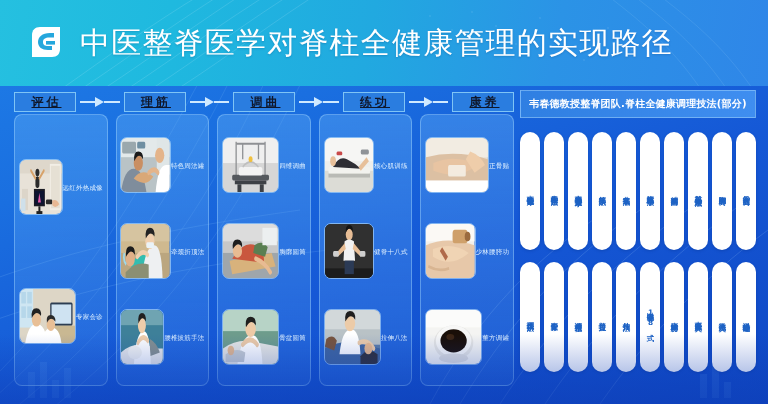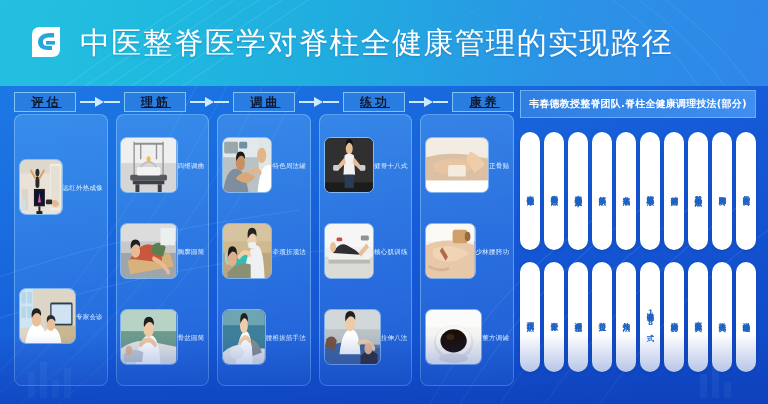--- a/index.html
+++ b/index.html
@@ -300,20 +300,80 @@
           </svg>
         </div>
         <div class="cap">专家会诊</div>
       </div>
     </div>
 
     <div class="col">
       <div class="cell">
         <div class="photo">
           <svg viewBox="0 0 84 56" preserveAspectRatio="none">
+            <rect width="84" height="56" fill="#cfd8da"></rect>
+            <rect x="0" y="0" width="84" height="20" fill="#e3e9ea"></rect>
+            <rect x="0" y="20" width="84" height="36" fill="#b9c3c6"></rect>
+            <rect x="2" y="4" width="24" height="12" rx="2" fill="#9aa8ad"></rect>
+            <rect x="62" y="0" width="22" height="38" fill="#dfe6e7"></rect>
+            <path d="M60 56 q4 -28 18 -28 l6 0 0 28 Z" fill="#ffffff"></path>
+            <circle cx="67" cy="18" r="8" fill="#e4b48a"></circle>
+            <path d="M0 56 q6 -24 22 -24 q16 0 22 24 Z" fill="#7f8d9c"></path>
+            <path d="M22 42 q14 -12 34 -2 q-12 12 -34 2 Z" fill="#d9a878"></path>
+            <circle cx="30" cy="26" r="8" fill="#c98f63"></circle>
+            <path d="M23 24 q8 -10 15 -2 q1 -8 -8 -8 q-9 0 -7 10 Z" fill="#1a1a1a"></path>
+            <path d="M48 36 q10 -6 16 0" stroke="#e4b48a" stroke-width="5" fill="none" stroke-linecap="round"></path>
+            <rect x="28" y="4" width="14" height="7" rx="2" fill="#6f8fa2"></rect>
+          </svg>
+        </div>
+        <div class="cap">特色周法罐</div>
+      </div>
+      <div class="cell">
+        <div class="photo">
+          <svg viewBox="0 0 84 56" preserveAspectRatio="none">
+            <rect width="84" height="56" fill="#cfb98f"></rect>
+            <rect x="0" y="0" width="84" height="18" fill="#d6c4a0"></rect>
+            <rect x="0" y="30" width="84" height="26" fill="#bba67f"></rect>
+            <ellipse cx="44" cy="44" rx="26" ry="12" fill="#34bdb0"></ellipse>
+            <path d="M36 56 q6 -34 22 -34 q12 0 14 34 Z" fill="#eef0f2"></path>
+            <path d="M8 50 q18 -12 40 -8 l0 14 -40 0 Z" fill="#8b8f73"></path>
+            <circle cx="16" cy="36" r="8" fill="#e0b088"></circle>
+            <path d="M9 34 q8 -10 15 -2 q1 -9 -8 -9 q-9 0 -7 11 Z" fill="#1c1c1c"></path>
+            <path d="M6 30 q-3 8 3 12" stroke="#9fd8e8" stroke-width="3" fill="none"></path>
+            <circle cx="50" cy="18" r="8" fill="#f0cfae"></circle>
+            <path d="M43 15 q8 -9 15 -2 q1 -9 -8 -9 q-9 0 -7 11 Z" fill="#232323"></path>
+            <rect x="44" y="19" width="13" height="6" rx="2" fill="#eaf3f8"></rect>
+            <path d="M28 34 q10 -8 18 -2" stroke="#f0cfae" stroke-width="5" fill="none" stroke-linecap="round"></path>
+          </svg>
+        </div>
+        <div class="cap">牵颈折顶法</div>
+      </div>
+      <div class="cell">
+        <div class="photo">
+          <svg viewBox="0 0 84 56" preserveAspectRatio="none">
+            <rect width="84" height="56" fill="#3f7f93"></rect>
+            <rect x="0" y="0" width="84" height="16" fill="#6fa4b2"></rect>
+            <rect x="0" y="16" width="84" height="40" fill="#3e8099"></rect>
+            <path d="M0 44 q30 -14 70 -4 l14 0 0 16 -84 0 Z" fill="#e9e9e9"></path>
+            <path d="M58 30 q14 4 20 14 l-20 4 Z" fill="#86908f"></path>
+            <path d="M26 56 q4 -34 20 -34 q12 0 14 34 Z" fill="#ffffff"></path>
+            <circle cx="42" cy="16" r="8" fill="#efcdaa"></circle>
+            <path d="M35 14 q8 -10 15 -2 q1 -9 -8 -9 q-9 0 -7 11 Z" fill="#202020"></path>
+            <path d="M34 34 q10 -10 20 -2" stroke="#efcdaa" stroke-width="5" fill="none" stroke-linecap="round"></path>
+            <ellipse cx="28" cy="44" rx="14" ry="7" fill="#f4f4f2"></ellipse>
+          </svg>
+        </div>
+        <div class="cap">腰椎拔筋手法</div>
+      </div>
+    </div>
+
+    <div class="col">
+      <div class="cell">
+        <div class="photo">
+          <svg viewBox="0 0 84 56" preserveAspectRatio="none">
             <rect width="84" height="56" fill="#e6e6e6"></rect>
             <rect x="0" y="0" width="84" height="26" fill="#efefef"></rect>
             <rect x="0" y="26" width="84" height="30" fill="#d6d6d6"></rect>
             <g stroke="#8f9194" stroke-width="2" fill="none">
               <path d="M20 4 L20 40"></path>
                 <path d="M64 4 L64 40"></path>
                 <path d="M20 6 L64 6"></path>
               <path d="M30 6 L30 22"></path>
                 <path d="M54 6 L54 22"></path>
             </g>
@@ -361,77 +421,34 @@
           </svg>
         </div>
         <div class="cap">骨盆圆筒</div>
       </div>
     </div>
 
     <div class="col">
       <div class="cell">
         <div class="photo">
           <svg viewBox="0 0 84 56" preserveAspectRatio="none">
-            <rect width="84" height="56" fill="#cfd8da"></rect>
-            <rect x="0" y="0" width="84" height="20" fill="#e3e9ea"></rect>
-            <rect x="0" y="20" width="84" height="36" fill="#b9c3c6"></rect>
-            <rect x="2" y="4" width="24" height="12" rx="2" fill="#9aa8ad"></rect>
-            <rect x="62" y="0" width="22" height="38" fill="#dfe6e7"></rect>
-            <path d="M60 56 q4 -28 18 -28 l6 0 0 28 Z" fill="#ffffff"></path>
-            <circle cx="67" cy="18" r="8" fill="#e4b48a"></circle>
-            <path d="M0 56 q6 -24 22 -24 q16 0 22 24 Z" fill="#7f8d9c"></path>
-            <path d="M22 42 q14 -12 34 -2 q-12 12 -34 2 Z" fill="#d9a878"></path>
-            <circle cx="30" cy="26" r="8" fill="#c98f63"></circle>
-            <path d="M23 24 q8 -10 15 -2 q1 -8 -8 -8 q-9 0 -7 10 Z" fill="#1a1a1a"></path>
-            <path d="M48 36 q10 -6 16 0" stroke="#e4b48a" stroke-width="5" fill="none" stroke-linecap="round"></path>
-            <rect x="28" y="4" width="14" height="7" rx="2" fill="#6f8fa2"></rect>
-          </svg>
-        </div>
-        <div class="cap">特色周法罐</div>
-      </div>
-      <div class="cell">
-        <div class="photo">
-          <svg viewBox="0 0 84 56" preserveAspectRatio="none">
-            <rect width="84" height="56" fill="#cfb98f"></rect>
-            <rect x="0" y="0" width="84" height="18" fill="#d6c4a0"></rect>
-            <rect x="0" y="30" width="84" height="26" fill="#bba67f"></rect>
-            <ellipse cx="44" cy="44" rx="26" ry="12" fill="#34bdb0"></ellipse>
-            <path d="M36 56 q6 -34 22 -34 q12 0 14 34 Z" fill="#eef0f2"></path>
-            <path d="M8 50 q18 -12 40 -8 l0 14 -40 0 Z" fill="#8b8f73"></path>
-            <circle cx="16" cy="36" r="8" fill="#e0b088"></circle>
-            <path d="M9 34 q8 -10 15 -2 q1 -9 -8 -9 q-9 0 -7 11 Z" fill="#1c1c1c"></path>
-            <path d="M6 30 q-3 8 3 12" stroke="#9fd8e8" stroke-width="3" fill="none"></path>
-            <circle cx="50" cy="18" r="8" fill="#f0cfae"></circle>
-            <path d="M43 15 q8 -9 15 -2 q1 -9 -8 -9 q-9 0 -7 11 Z" fill="#232323"></path>
-            <rect x="44" y="19" width="13" height="6" rx="2" fill="#eaf3f8"></rect>
-            <path d="M28 34 q10 -8 18 -2" stroke="#f0cfae" stroke-width="5" fill="none" stroke-linecap="round"></path>
-          </svg>
-        </div>
-        <div class="cap">牵颈折顶法</div>
-      </div>
-      <div class="cell">
-        <div class="photo">
-          <svg viewBox="0 0 84 56" preserveAspectRatio="none">
-            <rect width="84" height="56" fill="#3f7f93"></rect>
-            <rect x="0" y="0" width="84" height="16" fill="#6fa4b2"></rect>
-            <rect x="0" y="16" width="84" height="40" fill="#3e8099"></rect>
-            <path d="M0 44 q30 -14 70 -4 l14 0 0 16 -84 0 Z" fill="#e9e9e9"></path>
-            <path d="M58 30 q14 4 20 14 l-20 4 Z" fill="#86908f"></path>
-            <path d="M26 56 q4 -34 20 -34 q12 0 14 34 Z" fill="#ffffff"></path>
-            <circle cx="42" cy="16" r="8" fill="#efcdaa"></circle>
-            <path d="M35 14 q8 -10 15 -2 q1 -9 -8 -9 q-9 0 -7 11 Z" fill="#202020"></path>
-            <path d="M34 34 q10 -10 20 -2" stroke="#efcdaa" stroke-width="5" fill="none" stroke-linecap="round"></path>
-            <ellipse cx="28" cy="44" rx="14" ry="7" fill="#f4f4f2"></ellipse>
-          </svg>
-        </div>
-        <div class="cap">腰椎拔筋手法</div>
-      </div>
-    </div>
-
-    <div class="col">
+            <rect width="84" height="56" fill="#efefec"></rect>
+            <rect x="0" y="0" width="84" height="24" fill="#f6f6f4"></rect>
+            <rect x="0" y="34" width="84" height="22" fill="#dcdcd6"></rect>
+            <rect x="6" y="30" width="72" height="7" rx="2" fill="#f2f2ee"></rect>
+            <rect x="6" y="37" width="72" height="4" fill="#b9bab5"></rect>
+            <path d="M14 30 q10 -12 24 -8 q14 4 24 10 Z" fill="#2e2e34"></path>
+            <circle cx="14" cy="24" r="5" fill="#e7c09a"></circle>
+            <path d="M58 30 L72 20 L76 24 L62 34 Z" fill="#e7c09a"></path>
+            <rect x="20" y="14" width="10" height="4" rx="2" fill="#c94a4a"></rect>
+            <rect x="62" y="12" width="14" height="5" rx="2" fill="#8f9398"></rect>
+          </svg>
+        </div>
+        <div class="cap">核心肌训练</div>
+      </div>
       <div class="cell">
         <div class="photo">
           <svg viewBox="0 0 84 56" preserveAspectRatio="none">
             <rect width="84" height="56" fill="#2a2a2a"></rect>
             <rect x="0" y="0" width="84" height="56" fill="#303030"></rect>
             <rect x="0" y="46" width="84" height="10" fill="#1c1c1c"></rect>
             <circle cx="42" cy="11" r="6" fill="#e7bd95"></circle>
             <path d="M36 9 q6 -8 12 -1 q1 -7 -6 -7 q-7 0 -6 8 Z" fill="#141414"></path>
             <path d="M34 18 q8 -4 16 0 l2 20 -20 0 Z" fill="#f2f2f2"></path>
             <path d="M34 20 L20 30 L22 34 L36 26 Z" fill="#e7bd95"></path>
@@ -439,37 +456,20 @@
             <rect x="34" y="38" width="16" height="14" fill="#2b3a55"></rect>
             <rect x="14" y="28" width="10" height="6" rx="2" fill="#cfcfcf"></rect>
             <rect x="60" y="28" width="10" height="6" rx="2" fill="#cfcfcf"></rect>
           </svg>
         </div>
         <div class="cap">健脊十八式</div>
       </div>
       <div class="cell">
         <div class="photo">
           <svg viewBox="0 0 84 56" preserveAspectRatio="none">
-            <rect width="84" height="56" fill="#efefec"></rect>
-            <rect x="0" y="0" width="84" height="24" fill="#f6f6f4"></rect>
-            <rect x="0" y="34" width="84" height="22" fill="#dcdcd6"></rect>
-            <rect x="6" y="30" width="72" height="7" rx="2" fill="#f2f2ee"></rect>
-            <rect x="6" y="37" width="72" height="4" fill="#b9bab5"></rect>
-            <path d="M14 30 q10 -12 24 -8 q14 4 24 10 Z" fill="#2e2e34"></path>
-            <circle cx="14" cy="24" r="5" fill="#e7c09a"></circle>
-            <path d="M58 30 L72 20 L76 24 L62 34 Z" fill="#e7c09a"></path>
-            <rect x="20" y="14" width="10" height="4" rx="2" fill="#c94a4a"></rect>
-            <rect x="62" y="12" width="14" height="5" rx="2" fill="#8f9398"></rect>
-          </svg>
-        </div>
-        <div class="cap">核心肌训练</div>
-      </div>
-      <div class="cell">
-        <div class="photo">
-          <svg viewBox="0 0 84 56" preserveAspectRatio="none">
             <rect width="84" height="56" fill="#b9c2c6"></rect>
             <rect x="0" y="0" width="84" height="20" fill="#d2d8da"></rect>
             <rect x="0" y="36" width="84" height="20" fill="#5b7ca8"></rect>
             <path d="M0 40 q30 -12 60 -4 l24 4 0 16 -84 0 Z" fill="#3f65a0"></path>
             <path d="M22 46 q4 -26 18 -26 q12 0 14 26 Z" fill="#ffffff"></path>
             <circle cx="38" cy="14" r="8" fill="#eccba8"></circle>
             <path d="M31 12 q8 -10 15 -2 q1 -9 -8 -9 q-9 0 -7 11 Z" fill="#1e1e1e"></path>
             <path d="M52 34 q14 -4 22 6" stroke="#eccba8" stroke-width="5" fill="none" stroke-linecap="round"></path>
             <path d="M54 48 q12 -10 26 -2 l0 10 -26 0 Z" fill="#2f2f39"></path>
             <circle cx="66" cy="40" r="6" fill="#e6b78d"></circle>

